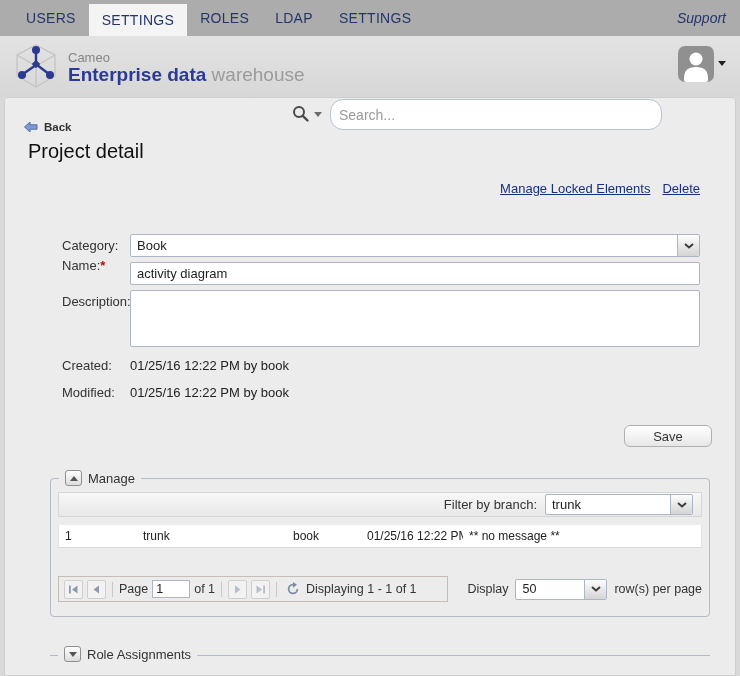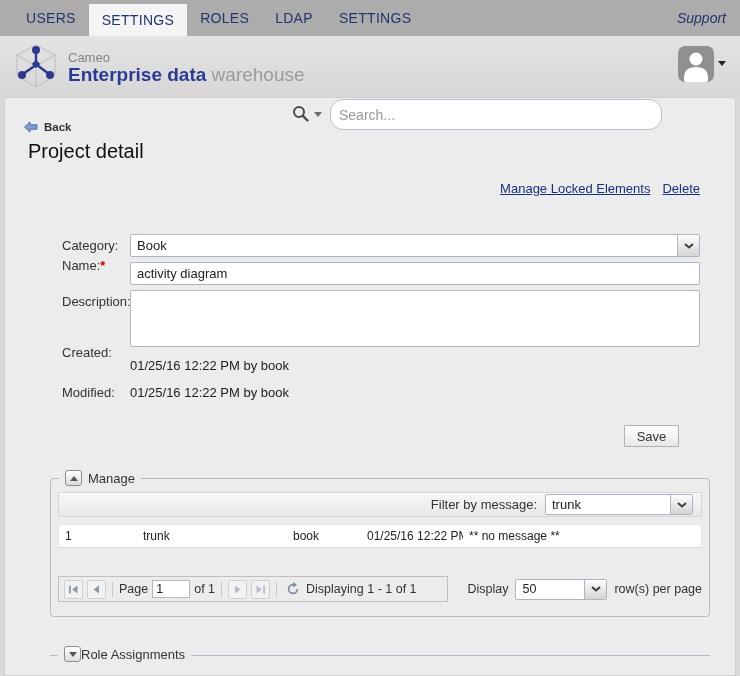--- a/index.html
+++ b/index.html
@@ -68,23 +68,23 @@
                  border-radius:0 2px 2px 0;display:flex;align-items:center;justify-content:center;}
   .cat-combo{position:absolute;left:130px;top:234px;width:570px;height:23px;}
   .name-input{position:absolute;left:130px;top:262px;width:570px;height:23px;
               box-sizing:border-box;border:1px solid #aeb6c6;border-radius:2px;
               font-size:13px;color:#222;padding:0 6px;font-family:"Liberation Sans",sans-serif;}
   .desc-area{position:absolute;left:130px;top:290px;width:570px;height:57px;
              box-sizing:border-box;border:1px solid #aeb6c6;border-radius:2px;resize:none;
              font-family:"Liberation Sans",sans-serif;font-size:13px;background:#fff;}
   .f-value{position:absolute;left:130px;font-size:13px;color:#222;}
 
-  .save-btn{position:absolute;left:624px;top:425px;width:55px;height:22px;
+  .save-btn{position:absolute;left:624px;top:425px;width:88px;height:22px;
             background:linear-gradient(#ffffff,#e7e7e7);border:1px solid #b0b0b0;
-            border-radius:1px;font-size:13px;color:#333;cursor:pointer;
+            border-radius:6px;font-size:13px;color:#333;cursor:pointer;
             font-family:"Liberation Sans",sans-serif;}
 
   
   .fieldset{position:absolute;left:50px;width:660px;box-sizing:border-box;
             border:1px solid #b4bac6;border-radius:4px;}
   .history-fs{top:478px;height:139px;}
   .legend{position:absolute;top:-9px;left:8px;background:#ececec;padding:0 6px;
           display:flex;align-items:center;gap:6px;}
   .legend-label{font-size:13px;color:#333;}
   .toggle-btn{width:17px;height:16px;border:1px solid #8f8f8f;border-radius:3px;
@@ -129,21 +129,21 @@
   .pg-label{font-size:12.5px;color:#333;}
   .page-input{width:30px;height:16px;border:1px solid #aeb6c6;font-size:12.5px;color:#222;
               padding:0 3px;font-family:"Liberation Sans",sans-serif;}
   .pager-right{position:absolute;right:7px;top:97px;height:26px;display:flex;
                align-items:center;gap:7px;}
   .display-combo{width:92px;height:21px;}
 
   
   .ra-line{position:absolute;left:50px;width:660px;top:655px;border-top:1px solid #b4bac6;}
   .ra-legend{position:absolute;left:58px;top:646px;background:#ececec;padding:0 6px;
-             display:flex;align-items:center;gap:0;}
+             display:flex;align-items:center;gap:6px;}
 </style>
 </head>
 <body>
 
 <div id="app">
 
   <div class="navbar">
     <div class="nav-item">USERS</div>
     <div class="nav-item active">SETTINGS</div>
     <div class="nav-item">ROLES</div>
@@ -212,38 +212,38 @@
         </svg>
     </div>
   </div>
 
   <div class="f-label" style="top:258px;"><span>Name:</span><span class="req">*</span></div>
   <input class="name-input" type="text" value="activity diagram" style="">
 
   <div class="f-label" style="top:294px;">Description:</div>
   <textarea class="desc-area" style=""></textarea>
 
-  <div class="f-label" style="top:345px;">Created:</div>
+  <div class="f-label" style="top:358px;">Created:</div>
   <div class="f-value" style="top:358px;">01/25/16 12:22 PM by book</div>
 
   <div class="f-label" style="top:385px;">Modified:</div>
   <div class="f-value" style="top:385px;">01/25/16 12:22 PM by book</div>
 
   <button class="save-btn">Save</button>
 
   <div class="fieldset history-fs">
     <div class="legend">
       <button class="toggle-btn">
         <span class="tri-up"></span>
       </button>
       <span class="legend-label">Manage</span>
     </div>
 
     <div class="hist-toolbar">
-      <span class="tb-label">Filter by message:</span>
+      <span class="tb-label">Filter by branch:</span>
       <div class="combo filter-combo">
         <div class="combo-value" style="padding-top:2px;">trunk</div>
         <div class="combo-trigger">
           <svg width="10" height="6" viewBox="0 0 10 6">
               <path d="M1,1 L5,4.5 L9,1" fill="none" stroke="#3c3c3c" stroke-width="2"></path>
             </svg>
         </div>
       </div>
     </div>
 

